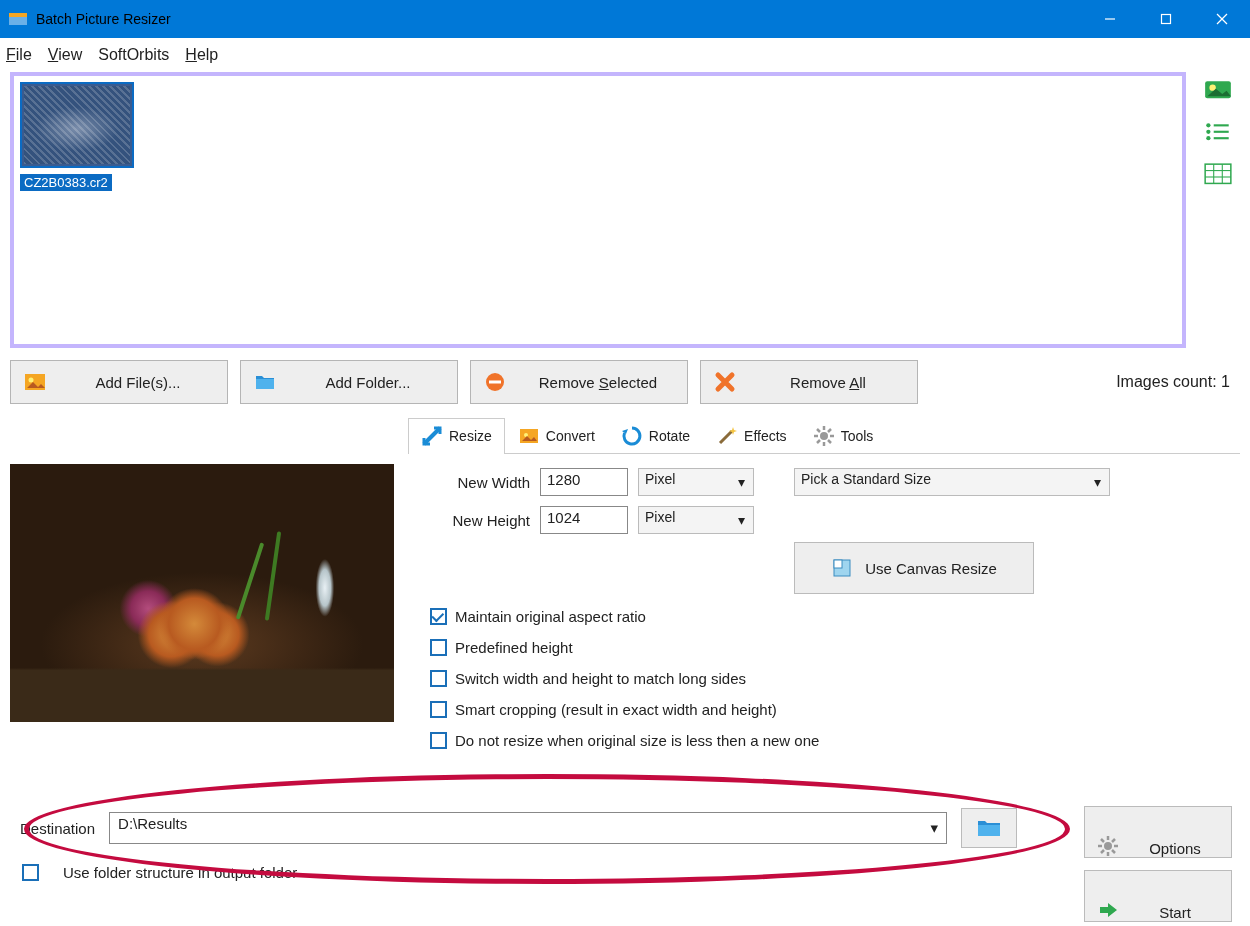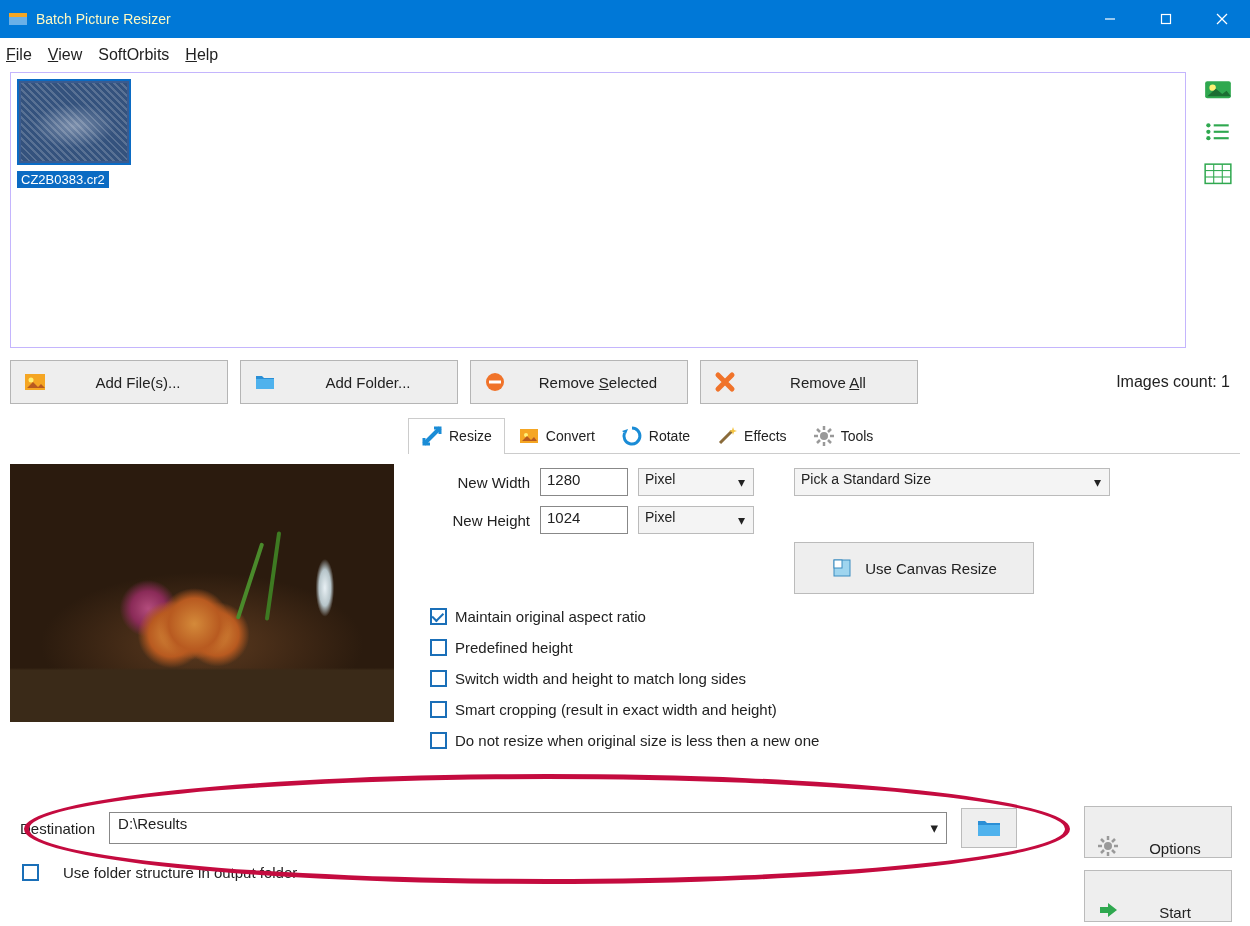--- a/index.html
+++ b/index.html
@@ -1,34 +1,34 @@
 <!DOCTYPE html>
 <html><head>
 <meta charset="utf-8">
 <style>
 * { box-sizing: border-box; margin: 0; padding: 0; font-family: "Segoe UI", Tahoma, sans-serif; }
 body { width: 1250px; height: 926px; background: #fff; font-size: 14px; color: #222; overflow: hidden; position: relative; }
 
 
-.titlebar { height: 38px; background: #0078d7; color: #fef9c3; display: flex; align-items: center; padding-left: 8px; }
+.titlebar { height: 38px; background: #0078d7; color: #000000; display: flex; align-items: center; padding-left: 8px; }
 .titlebar .app-icon { width: 20px; height: 20px; margin-right: 8px; display: inline-flex; align-items: center; justify-content: center; }
 .titlebar .title { font-size: 14px; flex: 1; }
 .win-controls { display: flex; height: 100%; }
 .win-btn { width: 56px; height: 100%; display: flex; align-items: center; justify-content: center; color: #fff; }
 .win-btn svg { width: 12px; height: 12px; }
 
 
 .menubar { height: 34px; display: flex; align-items: center; padding: 0 6px; gap: 16px; font-size: 16px; }
 .menubar .menu-item { cursor: pointer; }
 .menubar .menu-item .ul { text-decoration: underline; }
 
 
 .content { padding: 0 10px; }
 .thumbs-row { display: flex; gap: 10px; }
-.thumb-area { flex: 1; border: 1px solid #c4b5fd; height: 276px; padding: 6px; position: relative; background: #fff; }
+.thumb-area { flex: 1; border: 4px solid #c4b5fd; height: 276px; padding: 6px; position: relative; background: #fff; }
 .thumb { width: 118px; }
 .thumb-img { width: 114px; height: 86px; border: 2px solid #0b6bc3; background: #3a5b8f; position: relative; overflow: hidden; }
 .thumb-img::before { content: ""; position: absolute; inset: 2px; background:
   repeating-linear-gradient(45deg, rgba(255,255,255,0.18), rgba(255,255,255,0.18) 2px, transparent 2px, transparent 5px),
   radial-gradient(ellipse 55% 40% at 50% 55%, #7b8eab 0%, #34527d 70%);
 }
 .thumb-label { margin-top: 6px; background: #0b6bc3; color: #fff; padding: 1px 4px; font-size: 13px; display: inline-block; }
 
 .side-tools { width: 44px; display: flex; flex-direction: column; gap: 18px; align-items: center; padding-top: 6px; }
 .side-ico { width: 30px; height: 24px; display: flex; align-items: center; justify-content: center; }

